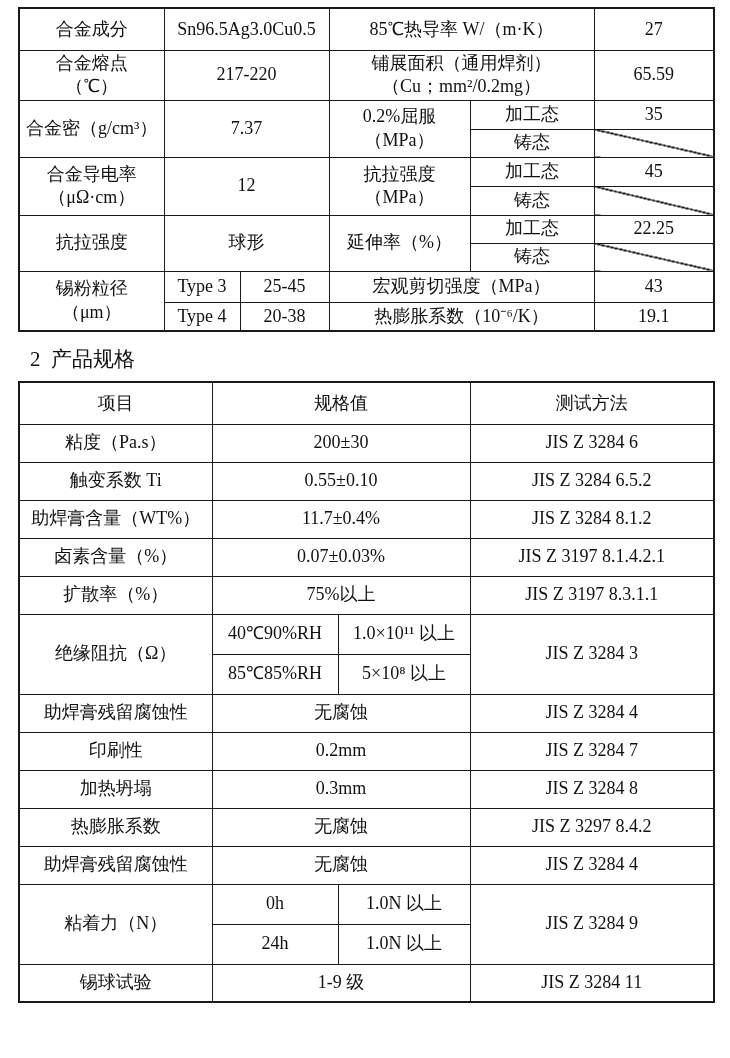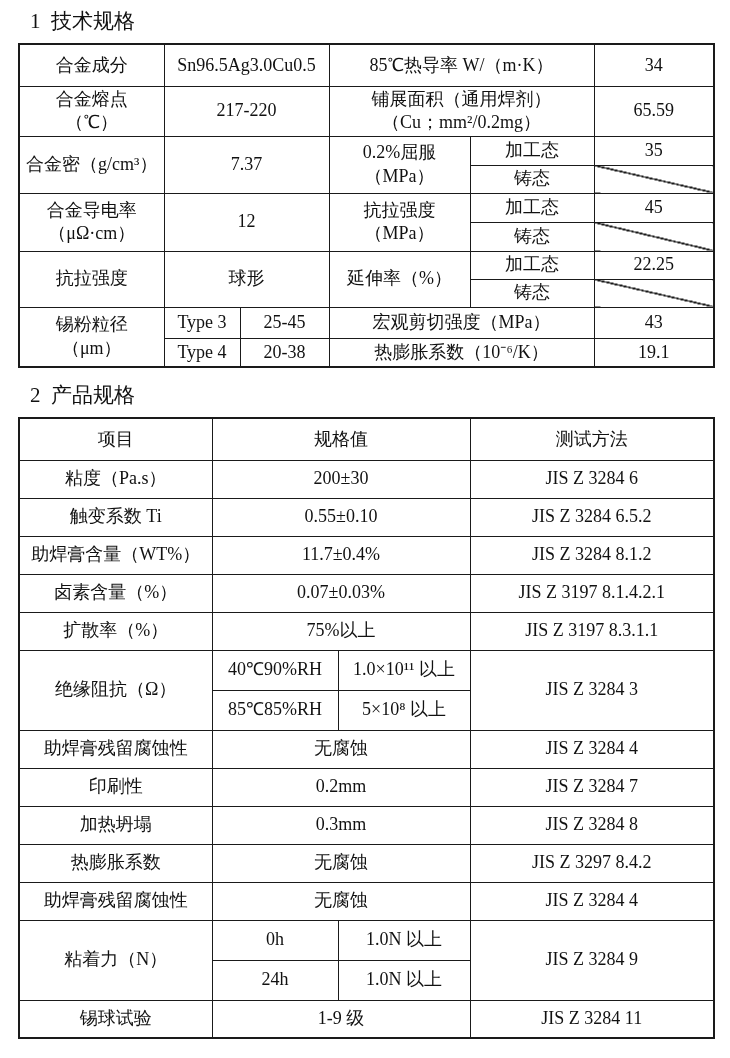--- a/index.html
+++ b/index.html
@@ -54,37 +54,36 @@
       #1a1a1a calc(50% - 0.8px),
       #1a1a1a calc(50% + 0.8px),
       transparent calc(50% + 0.8px));
   }
 </style>
 </head>
 <body>
 
 <div class="page">
 
-  <div class="sec-title">1  技术规格</div>
 
   <table class="spec">
     <colgroup>
       <col style="width:145px">
         <col style="width:76px">
         <col style="width:89px">
       <col style="width:141px">
         <col style="width:124px">
         <col style="width:120px">
     </colgroup>
     <tbody>
         <tr class="h42">
       <td>合金成分</td>
       <td colspan="2">Sn96.5Ag3.0Cu0.5</td>
       <td colspan="2">85℃热导率 W/（m·K）</td>
-      <td>34</td>
+      <td>27</td>
     </tr>
     <tr class="h50">
       <td>合金熔点
 （℃）</td>
       <td colspan="2">217-220</td>
       <td colspan="2">铺展面积（通用焊剂）
 （Cu；mm²/0.2mg）</td>
       <td>65.59</td>
     </tr>
     <tr class="h29">

